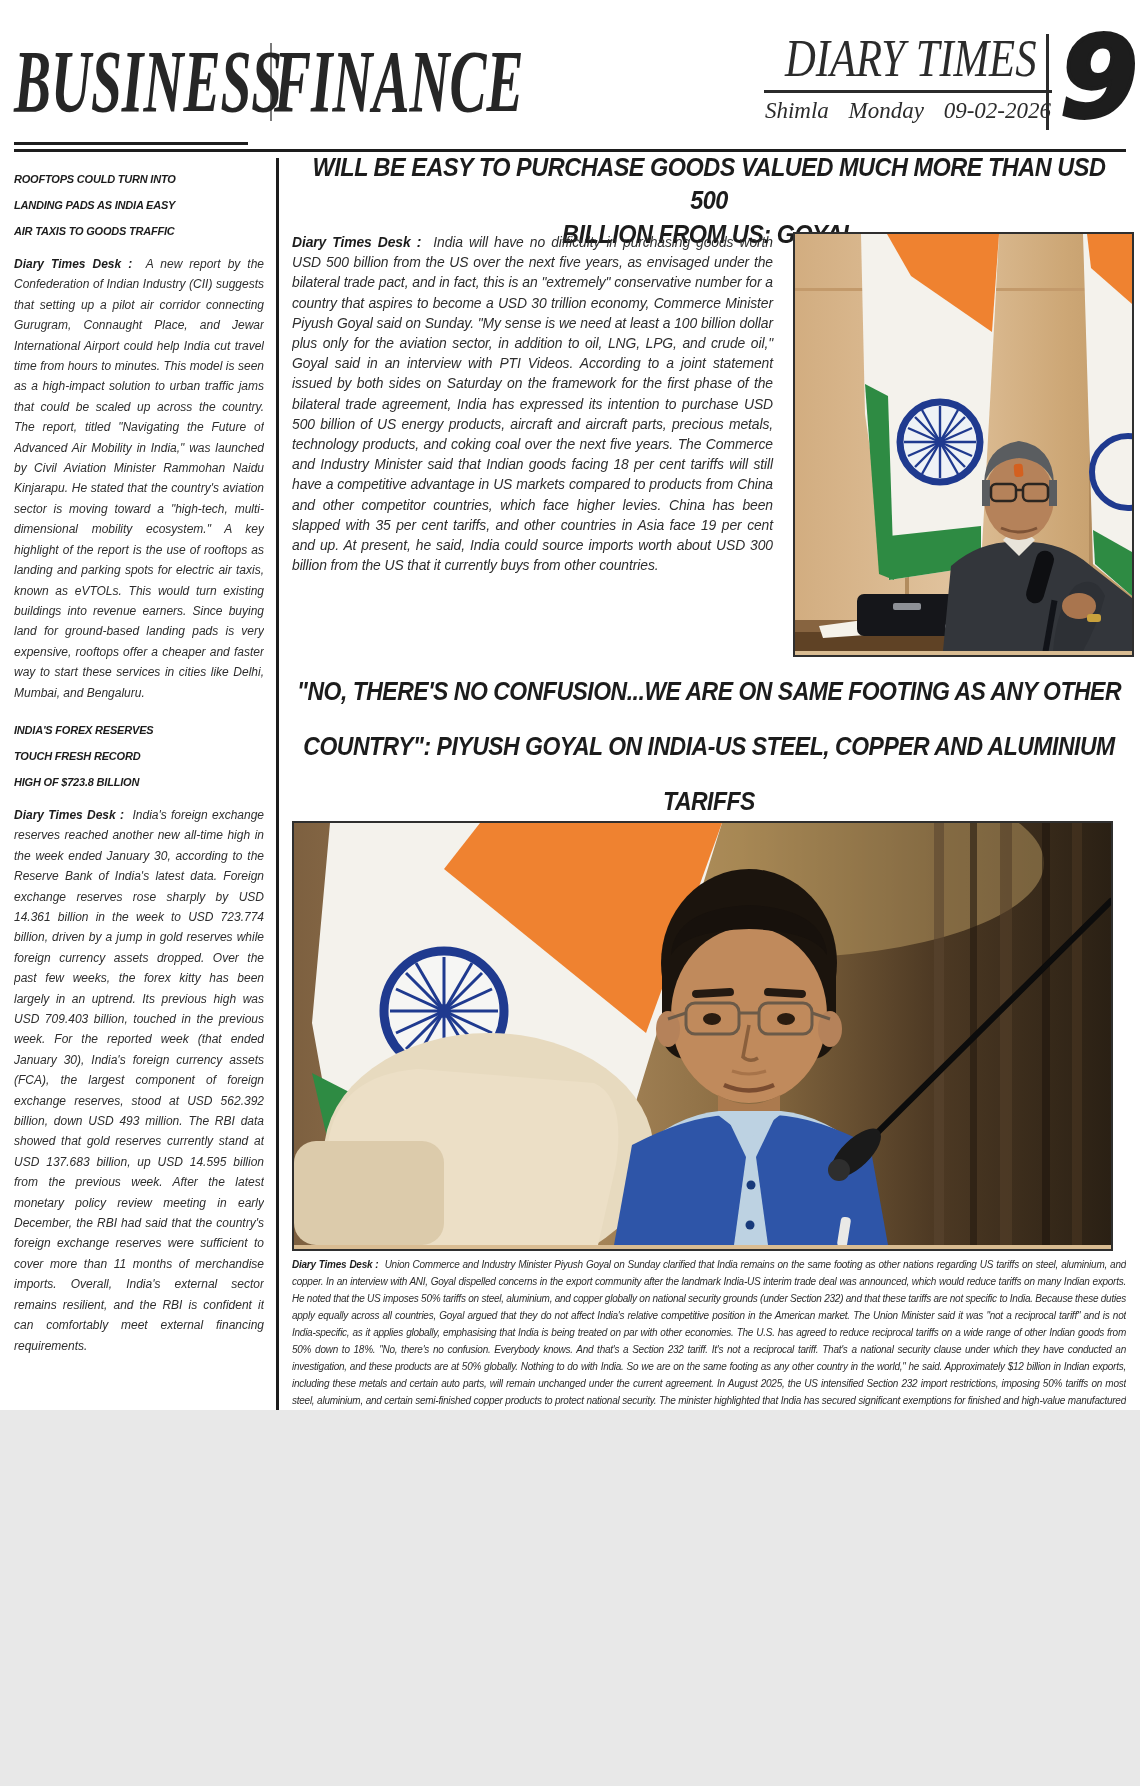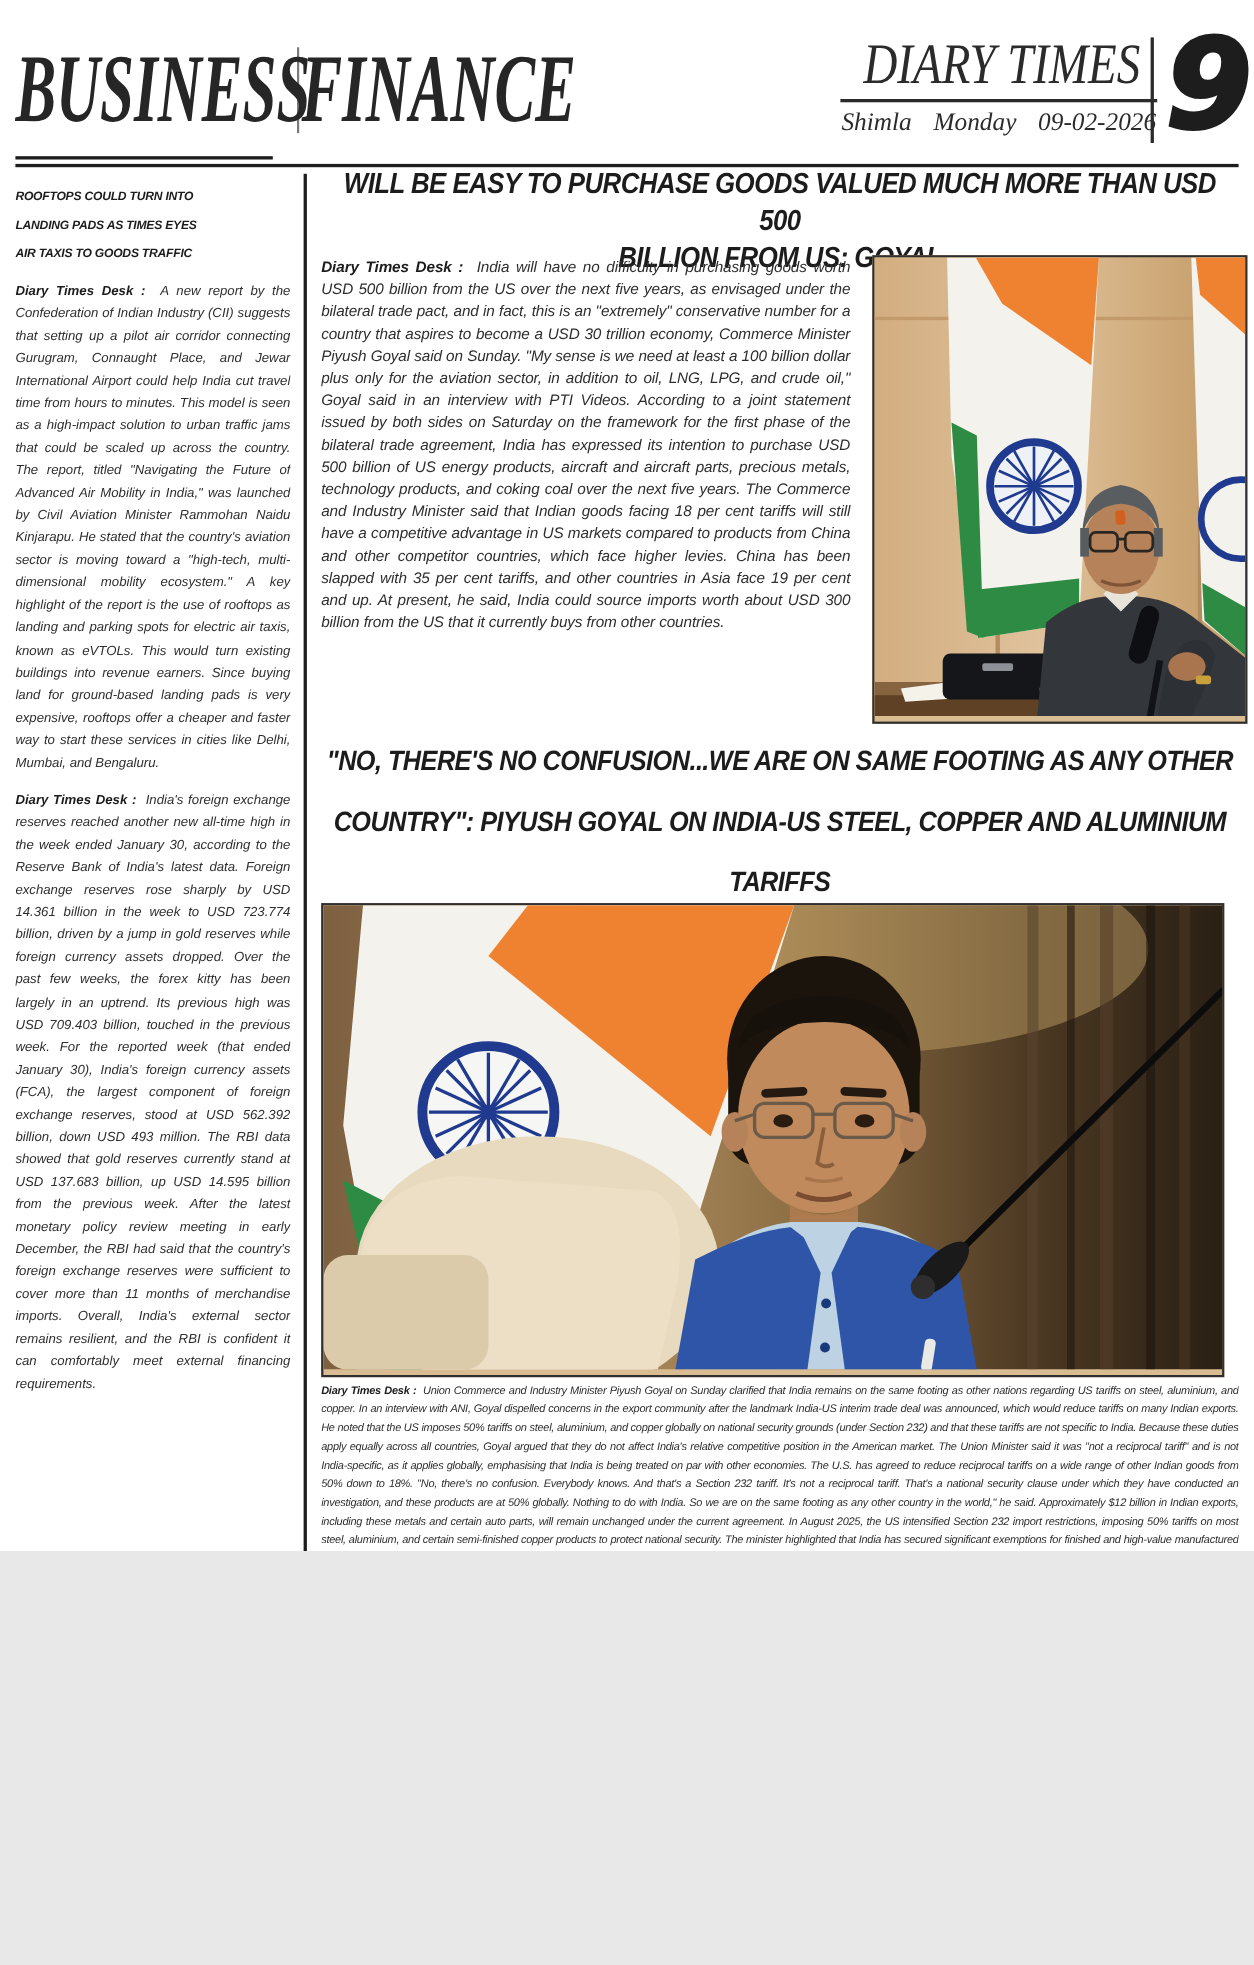--- a/index.html
+++ b/index.html
@@ -72,25 +72,30 @@
     <div class="page-number">9</div>
   </div>
 
   <div class="rule rule-top-left"></div>
   <div class="rule rule-top"></div>
   <div class="rule divider-main"></div>
 
   <div class="left-col">
     <div class="lc-head">
       <div>ROOFTOPS COULD TURN INTO</div>
-      <div>LANDING PADS AS TIMES EYES</div>
+      <div>LANDING PADS AS INDIA EASY</div>
       <div>AIR TAXIS TO GOODS TRAFFIC</div>
     </div>
     <p class="lc-body"><span class="byline">Diary Times Desk :</span>&nbsp; <span>A new report by the Confederation of Indian Industry (CII) suggests that setting up a pilot air corridor connecting Gurugram, Connaught Place, and Jewar International Airport could help India cut travel time from hours to minutes. This model is seen as a high-impact solution to urban traffic jams that could be scaled up across the country. The report, titled "Navigating the Future of Advanced Air Mobility in India," was launched by Civil Aviation Minister Rammohan Naidu Kinjarapu. He stated that the country's aviation sector is moving toward a "high-tech, multi-dimensional mobility ecosystem." A key highlight of the report is the use of rooftops as landing and parking spots for electric air taxis, known as eVTOLs. This would turn existing buildings into revenue earners. Since buying land for ground-based landing pads is very expensive, rooftops offer a cheaper and faster way to start these services in cities like Delhi, Mumbai, and Bengaluru.</span></p>
 
+    <div class="lc-head">
+      <div>INDIA'S FOREX RESERVES</div>
+      <div>TOUCH FRESH RECORD</div>
+      <div>HIGH OF $723.8 BILLION</div>
+    </div>
     <p class="lc-body"><span class="byline">Diary Times Desk :</span>&nbsp; <span>India's foreign exchange reserves reached another new all-time high in the week ended January 30, according to the Reserve Bank of India's latest data. Foreign exchange reserves rose sharply by USD 14.361 billion in the week to USD 723.774 billion, driven by a jump in gold reserves while foreign currency assets dropped. Over the past few weeks, the forex kitty has been largely in an uptrend. Its previous high was USD 709.403 billion, touched in the previous week. For the reported week (that ended January 30), India's foreign currency assets (FCA), the largest component of foreign exchange reserves, stood at USD 562.392 billion, down USD 493 million. The RBI data showed that gold reserves currently stand at USD 137.683 billion, up USD 14.595 billion from the previous week. After the latest monetary policy review meeting in early December, the RBI had said that the country's foreign exchange reserves were sufficient to cover more than 11 months of merchandise imports. Overall, India's external sector remains resilient, and the RBI is confident it can comfortably meet external financing requirements.</span></p>
   </div>
 
   <div class="right-col">
     <div class="main-head1">
       <div>WILL BE EASY TO PURCHASE GOODS VALUED MUCH MORE THAN USD 500</div>
       <div>BILLION FROM US: GOYAL</div>
     </div>
   </div>
 

